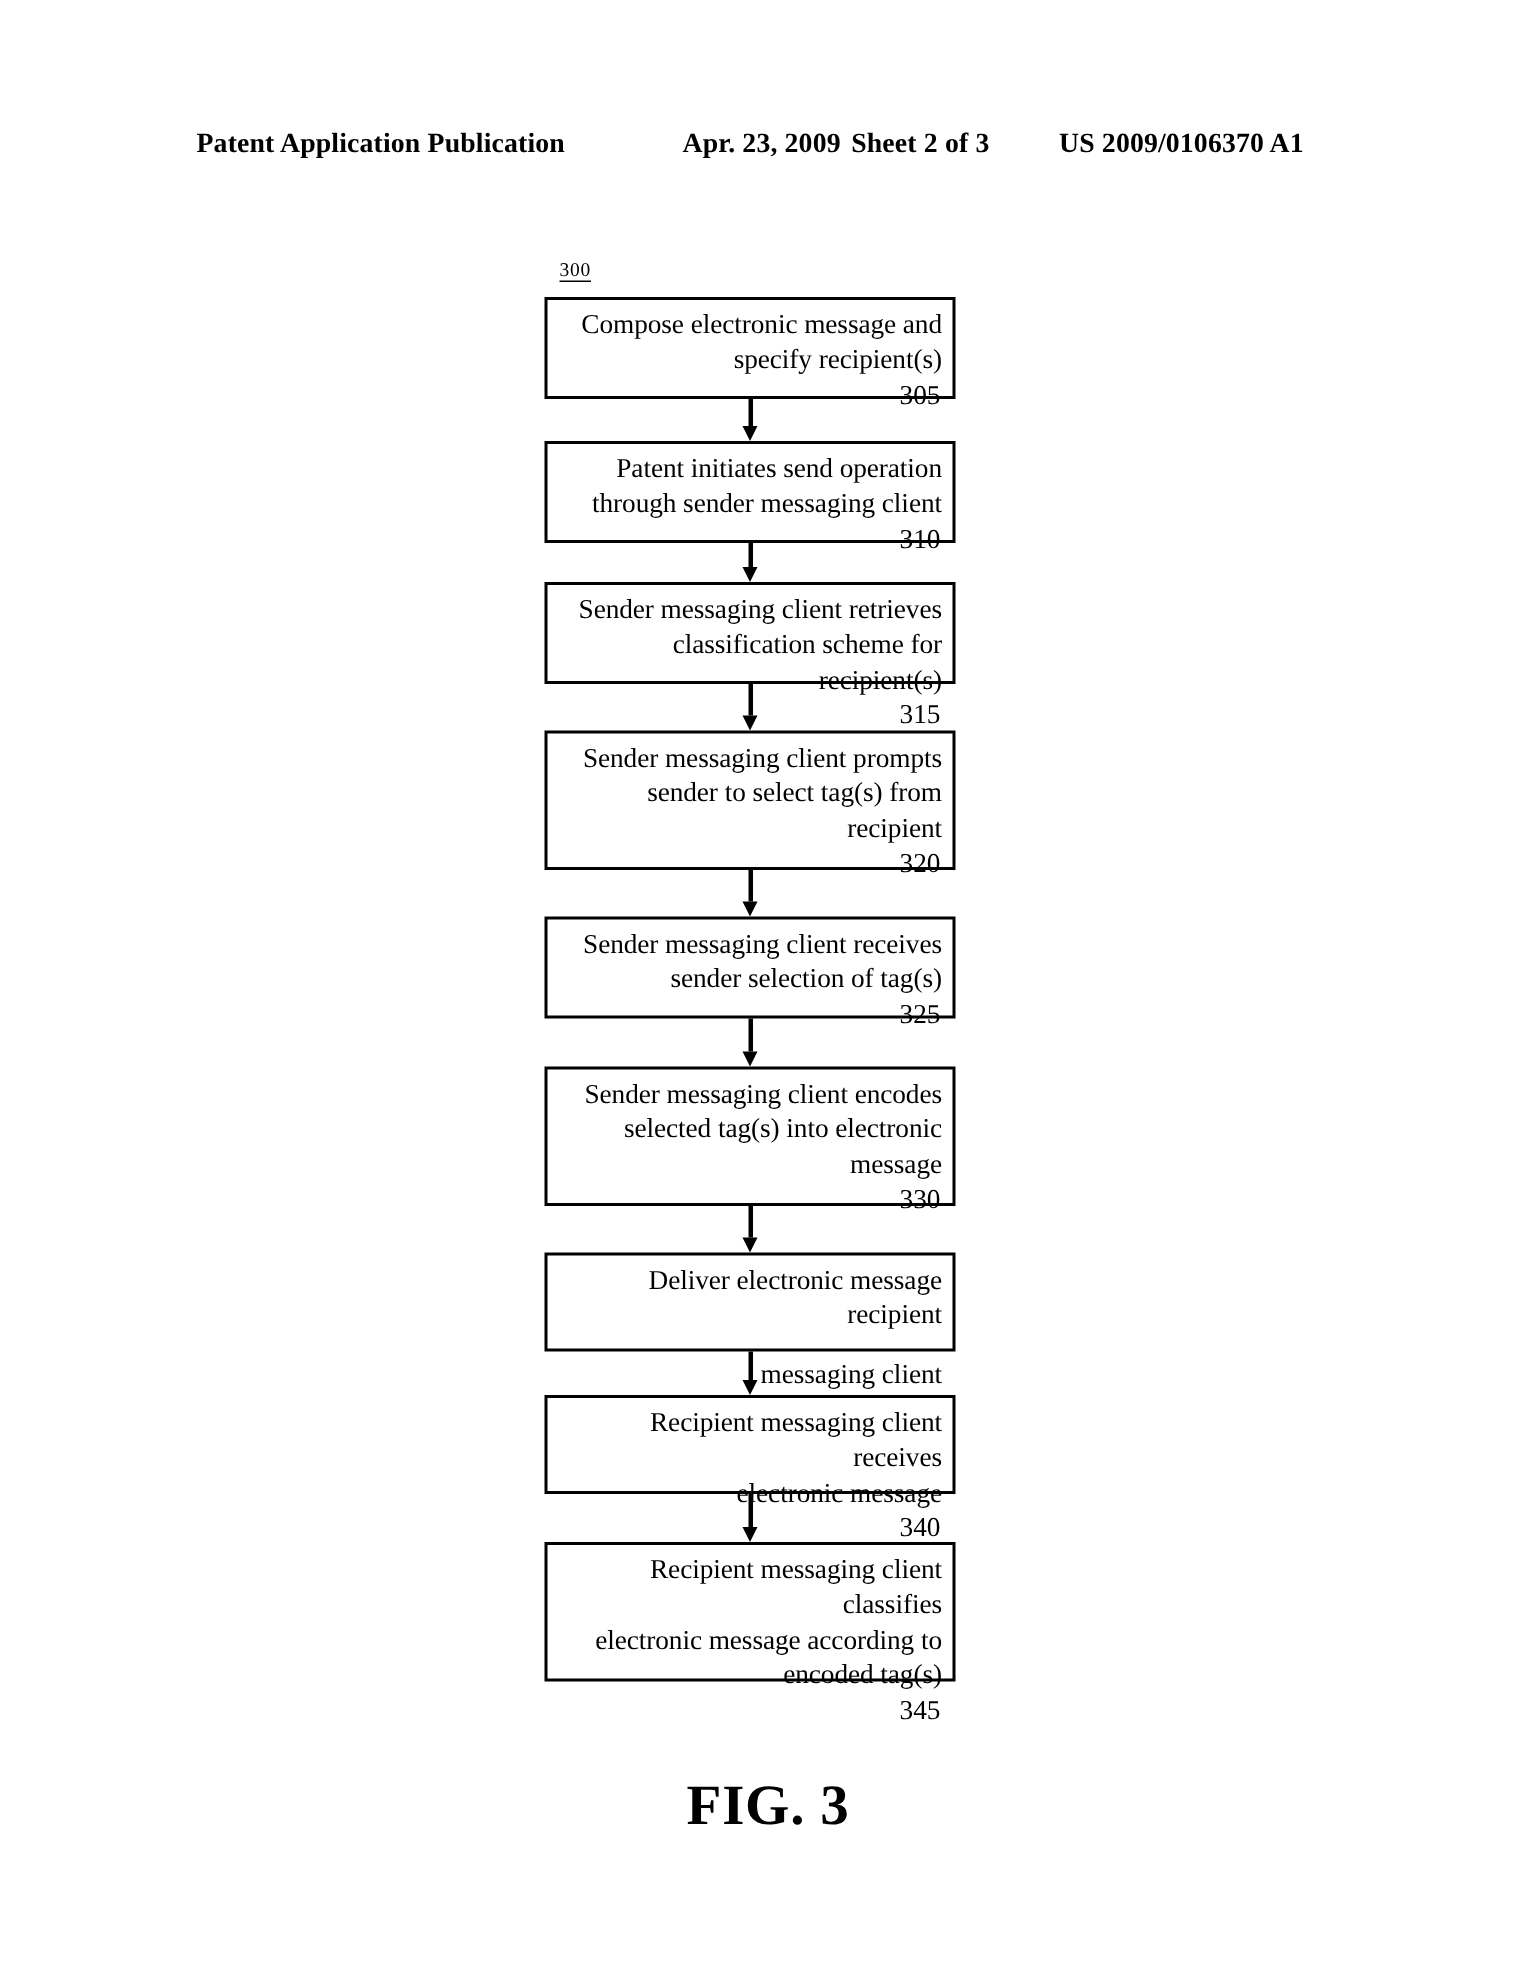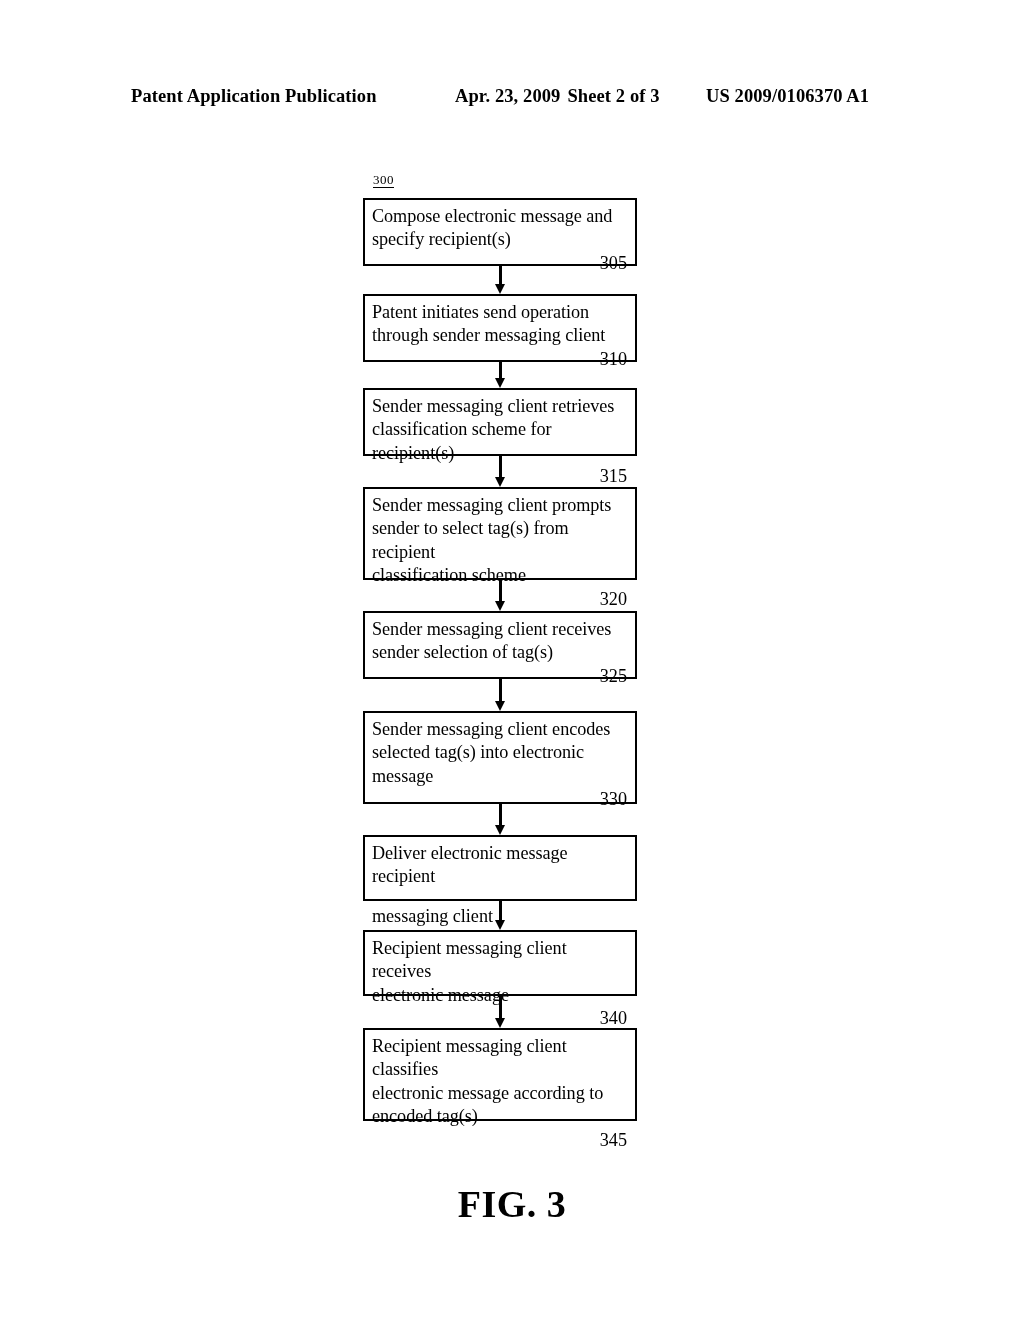--- a/index.html
+++ b/index.html
@@ -79,21 +79,21 @@
     width: 274px;
     box-sizing: border-box;
     border: 2.2px solid #000000;
     background: #ffffff;
     padding: 5px 7px 2px 7px;
     display: flex;
     flex-direction: column;
     justify-content: flex-start;
   }
   .flow-box .box-text {
-    text-align: left;
+    text-align: right;
     font-size: 18.2px;
     line-height: 23.4px;
     letter-spacing: -0.05px;
   }
   .flow-box .box-num {
     text-align: right;
     font-size: 18.2px;
     line-height: 23.4px;
     margin-top: auto;
     padding-right: 1px;
@@ -207,21 +207,20 @@
   </div>
 
   <div class="connector" id="conn-3">
     <div class="shaft"></div>
     <div class="head"></div>
   </div>
 
   <div class="flow-box" id="box-320">
     <div class="box-text">Sender messaging client prompts</div>
     <div class="box-text">sender to select tag(s) from recipient</div>
-    <div class="box-text">classification scheme</div>
     <div class="box-num">320</div>
   </div>
 
   <div class="connector" id="conn-4">
     <div class="shaft"></div>
     <div class="head"></div>
   </div>
 
   <div class="flow-box" id="box-325">
     <div class="box-text">Sender messaging client receives</div>

